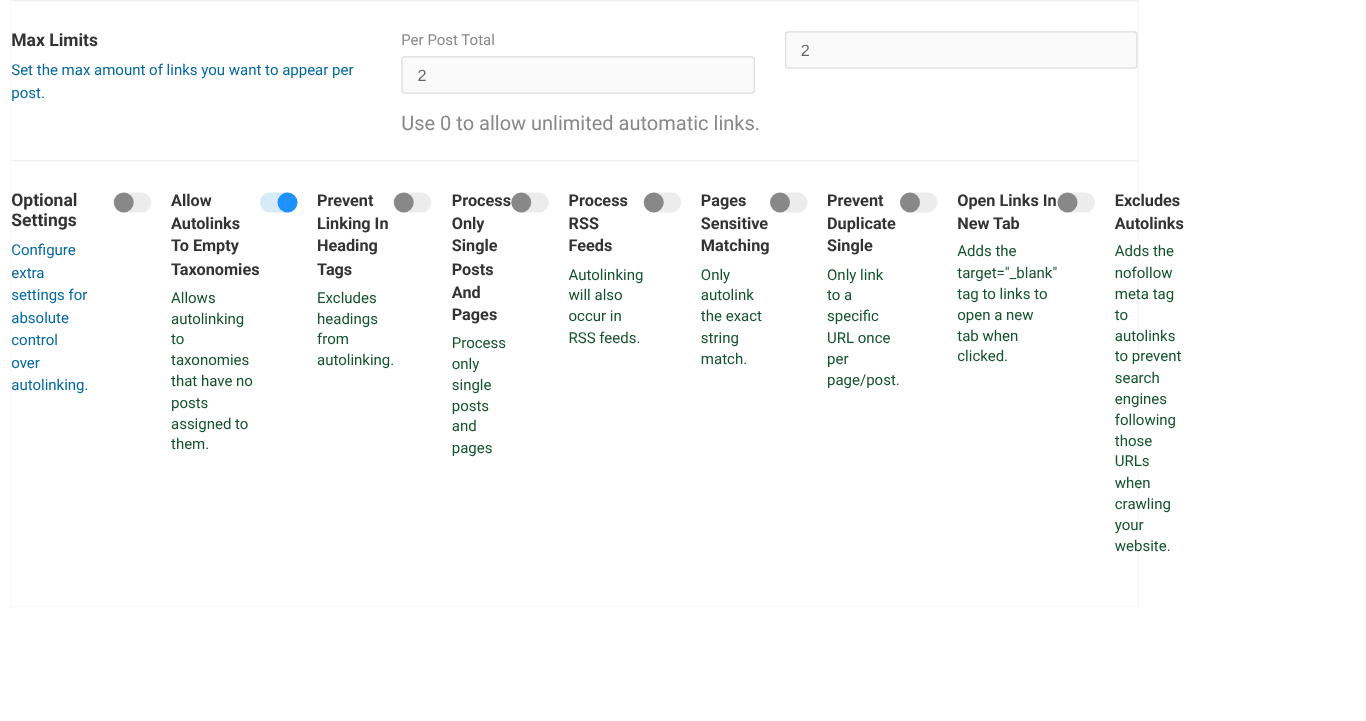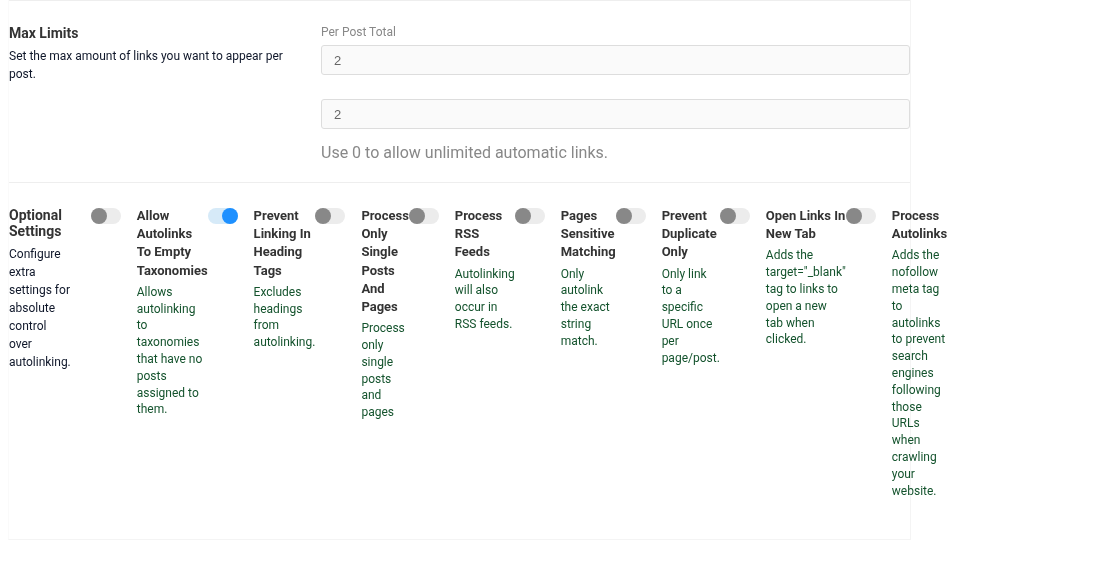--- a/index.html
+++ b/index.html
@@ -32,30 +32,29 @@
     padding-right: 20px;
   }
   .section-title {
     font-weight: 700;
     font-size: 14px;
     color: #333;
     margin: 0 0 6px 0;
   }
   .section-desc {
     font-size: 12px;
-    color: #0f172a;
+    color: #0369a1;
     line-height: 1.5;
   }
   .section-right {
     flex: 1;
   }
   .limits-row {
     display: flex;
     gap: 24px;
-    flex-direction: column;
   }
   .limit-col {
     flex: 1;
   }
   .field-label {
     font-size: 12px;
     color: #888;
     margin-bottom: 6px;
     display: block;
   }
@@ -216,39 +215,39 @@
                 <div class="toggle-content">
                   <div class="toggle-label">Pages Sensitive Matching</div>
                   <div class="toggle-desc">Only autolink the exact string match.</div>
                 </div>
               </div>
               <div class="toggle-row">
                 <div class="toggle">
                   <div class="knob"></div>
                 </div>
                 <div class="toggle-content">
-                  <div class="toggle-label">Prevent Duplicate Only</div>
+                  <div class="toggle-label">Prevent Duplicate Single</div>
                   <div class="toggle-desc">Only link to a specific URL once per page/post.</div>
                 </div>
               </div>
               <div class="toggle-row">
                 <div class="toggle">
                   <div class="knob"></div>
                 </div>
                 <div class="toggle-content">
                   <div class="toggle-label">Open Links In New Tab</div>
                   <div class="toggle-desc">Adds the target="_blank" tag to links to open a new tab when clicked.</div>
                 </div>
               </div>
               <div class="toggle-row">
                 <div class="toggle">
                   <div class="knob"></div>
                 </div>
                 <div class="toggle-content">
-                  <div class="toggle-label">Process Autolinks</div>
+                  <div class="toggle-label">Excludes Autolinks</div>
                   <div class="toggle-desc">Adds the nofollow meta tag to autolinks to prevent search engines following those URLs when crawling your website.</div>
                 </div>
               </div>
             </div>
         </div>
       </div>
     </div>
   </div>
 
 </div>

